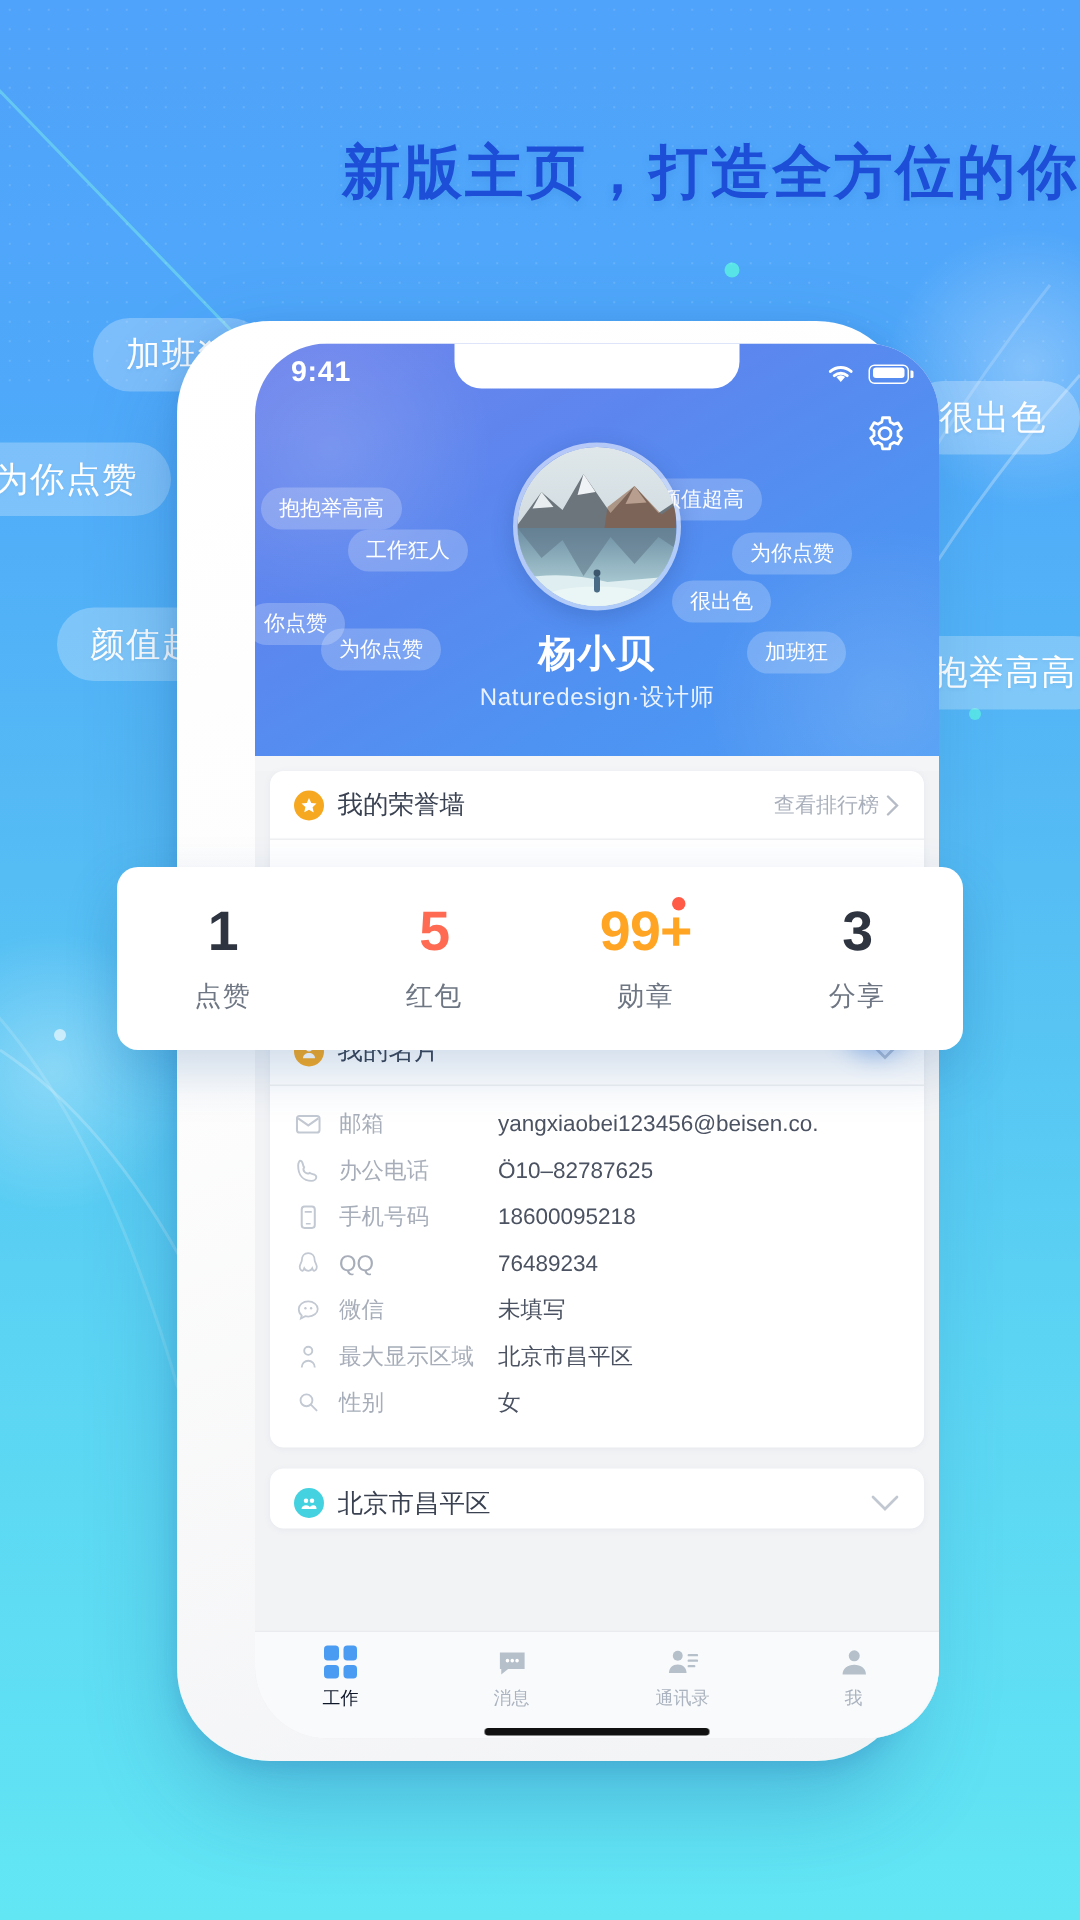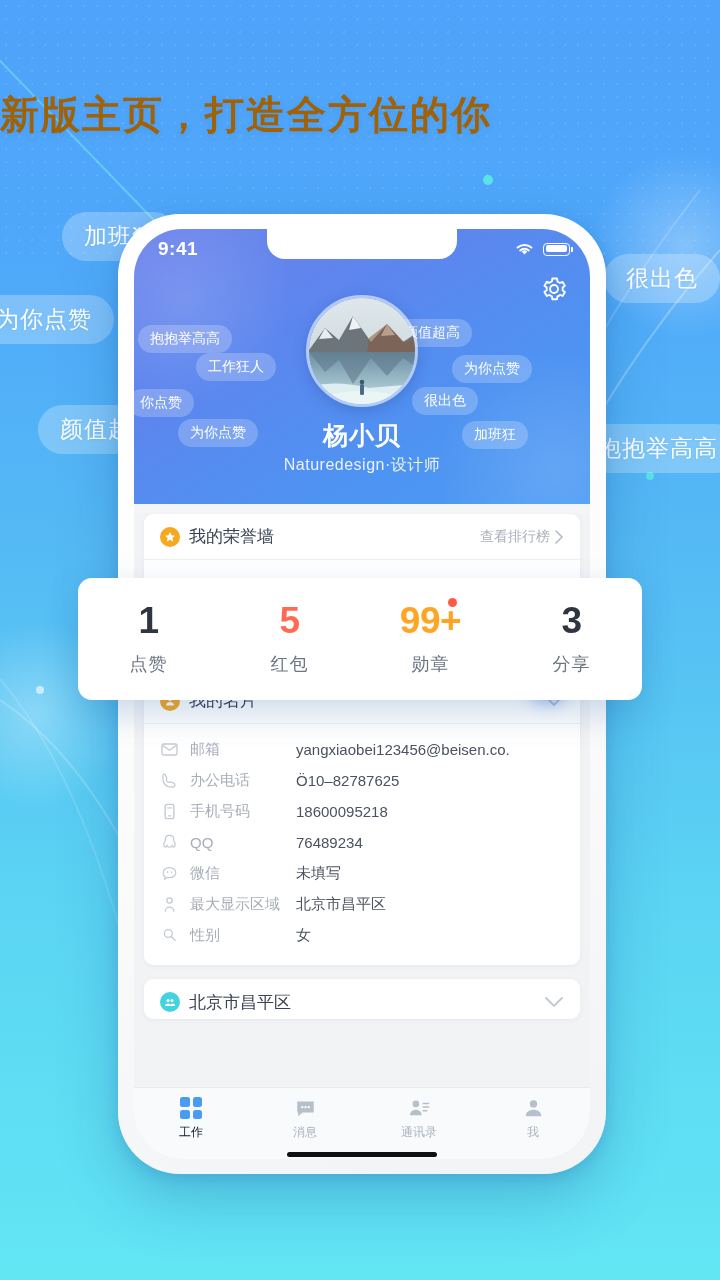--- a/index.html
+++ b/index.html
@@ -19,22 +19,22 @@
     background-size:13px 13px; opacity:.75; pointer-events:none;
   }
   .glow {
     position:absolute; width:190px; height:190px; border-radius:50%;
     background:radial-gradient(circle,rgba(255,255,255,.30) 0%,rgba(255,255,255,0) 70%);
     pointer-events:none;
   }
 
   
   .headline {
-    position:absolute; top:88px; left:0; width:720px; text-align:left;
-    color:#a16207; font-size:39px; font-weight:bold; letter-spacing:2px;
+    position:absolute; top:88px; left:0; width:720px; text-align:right;
+    color:#1d4ed8; font-size:39px; font-weight:bold; letter-spacing:2px;
     text-shadow:0 2px 6px rgba(40,110,190,.18);
   }
 
   
   .out-tag {
     position:absolute; color:#fff; font-size:23px;
     background:rgba(255,255,255,.26); border-radius:26px;
     padding:9px 22px; white-space:nowrap; letter-spacing:1px;
     text-shadow:0 1px 2px rgba(60,130,200,.12);
   }
@@ -43,21 +43,21 @@
   .phone {
     position:absolute; left:118px; top:214px;
     width:488px; height:960px;
     background:linear-gradient(160deg,#ffffff 0%,#fdfdfd 45%,#f2f3f5 100%);
     border-radius:62px;
     box-shadow:0 26px 60px rgba(30,90,160,.30), 0 4px 14px rgba(30,90,160,.18);
     padding:15px 16px;
   }
   .screen {
     position:relative; width:456px; height:930px;
-    border-radius:48px; overflow:hidden; background:#f4f5f7;
+    border-radius:48px; overflow:hidden; background:#f4f5f7;margin-left:36px;
   }
 
   
   .notch {
     position:absolute; top:0; left:50%; transform:translateX(-50%);
     width:190px; height:30px; background:#fff;
     border-bottom-left-radius:18px; border-bottom-right-radius:18px; z-index:30;
   }
 
   
@@ -242,21 +242,21 @@
 
       <svg class="gear" width="28" height="28" viewBox="0 0 24 24">
         <path d="M12 15.4a3.4 3.4 0 1 1 0-6.8 3.4 3.4 0 0 1 0 6.8z" fill="none" stroke="#fff" stroke-width="1.6"></path>
         <path d="M19.4 13.2a7.6 7.6 0 0 0 .06-1.2 7.6 7.6 0 0 0-.07-1.2l2-1.5-2-3.4-2.3.9a7.5 7.5 0 0 0-2.1-1.2L14.6 3h-4l-.4 2.5a7.5 7.5 0 0 0-2.1 1.2l-2.3-.9-2 3.4 2 1.5a7.6 7.6 0 0 0 0 2.4l-2 1.5 2 3.4 2.3-.9c.64.5 1.35.9 2.1 1.2l.4 2.5h4l.4-2.5a7.5 7.5 0 0 0 2.1-1.2l2.3.9 2-3.4z" fill="none" stroke="#fff" stroke-width="1.6" stroke-linejoin="round"></path>
       </svg>
 
       <div class="in-tag" style="left:4px;top:96px;">抱抱举高高</div>
       <div class="in-tag" style="left:258px;top:90px;">颜值超高</div>
       <div class="in-tag" style="left:62px;top:124px;">工作狂人</div>
       <div class="in-tag" style="left:318px;top:126px;">为你点赞</div>
-      <div class="in-tag" style="left:-6px;top:160px;">你点赞</div>
+      <div class="in-tag" style="left:-6px;top:173px;">你点赞</div>
       <div class="in-tag" style="left:278px;top:158px;">很出色</div>
       <div class="in-tag" style="left:44px;top:190px;">为你点赞</div>
       <div class="in-tag" style="left:328px;top:192px;">加班狂</div>
 
       <div class="avatar">
         <svg width="106" height="106" viewBox="0 0 106 106">
           <defs>
             <linearGradient id="sky" x1="0" y1="0" x2="0" y2="1">
               <stop offset="0%" stop-color="#dfe7ea"></stop>
                 <stop offset="100%" stop-color="#c5d2d8"></stop>

